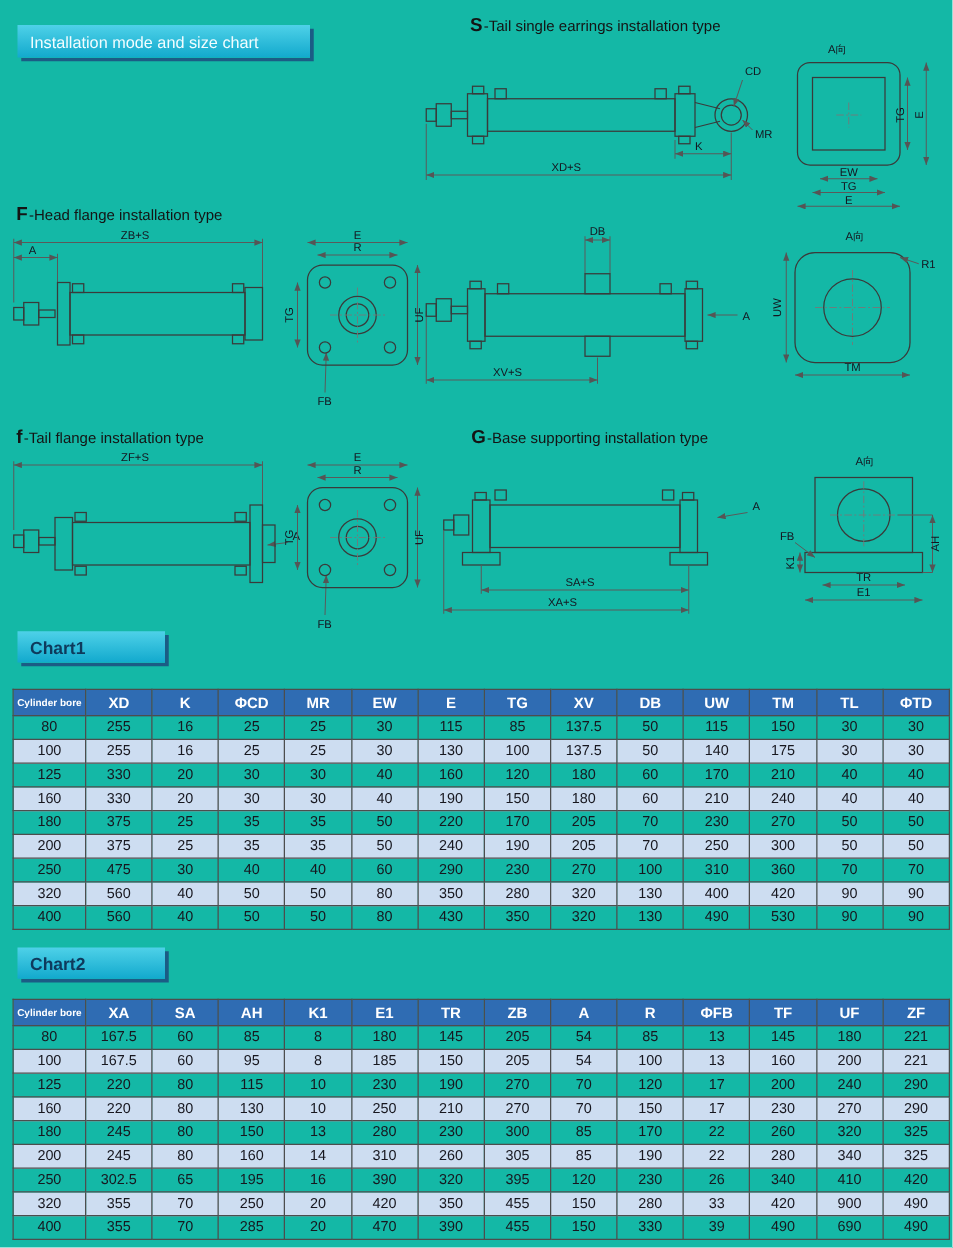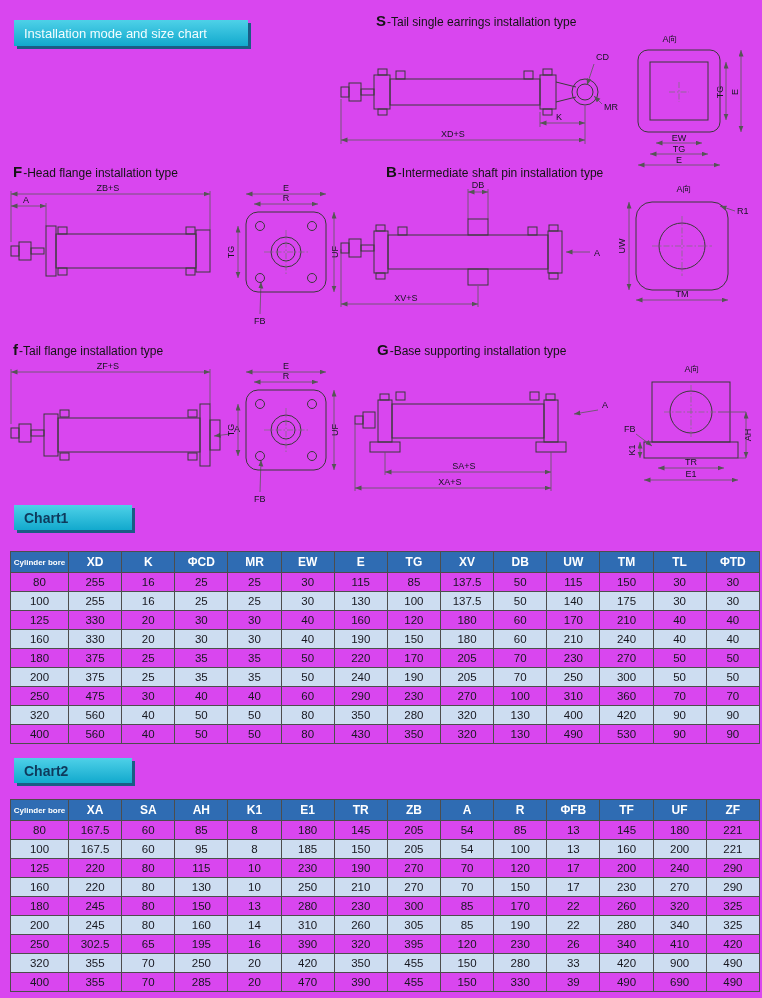--- a/index.html
+++ b/index.html
@@ -1,17 +1,17 @@
 <!DOCTYPE html>
 <html><head>
 <meta charset="utf-8">
 <style>
   * { margin:0; padding:0; box-sizing:border-box; }
   html,body { background:#ffffff; font-family:"Liberation Sans", sans-serif; }
-  .page { position:relative; width:762px; height:998px; background:#d946ef; overflow:hidden;text-decoration:underline; }
+  .page { position:relative; width:762px; height:998px; background:#14b8a6; overflow:hidden;text-decoration:underline; }
 
   .cyan-box { position:absolute; display:flex; align-items:center; padding:0 10px;
               background:linear-gradient(180deg,#4ed1e8 0%,#12a9cd 100%);
               box-shadow:3px 3px 0 #1b5c85; }
   .title-box { left:14px; top:20px; width:234px; height:26px; color:#f2fdff; font-size:13px; }
   .chart-box { width:118px; height:25px; color:#0e3a5c; font-weight:bold; font-size:14px; }
   #chart1-box { left:14px; top:505px; }
   #chart2-box { left:14px; top:758px; }
 
   .section-label { position:absolute; font-size:12px; color:#141414; white-space:nowrap; }
@@ -49,23 +49,20 @@
 
   <div class="cyan-box title-box">
     <span>Installation mode and size chart</span>
   </div>
 
   <div class="section-label" style="left:376px; top:12px">
     <b>S</b><span>-Tail single earrings installation type</span>
   </div>
   <div class="section-label" style="left:13px; top:163px">
     <b>F</b><span>-Head flange installation type</span>
-  </div>
-  <div class="section-label" style="left:386px; top:163px">
-    <b>B</b><span>-Intermediate shaft pin installation type</span>
   </div>
   <div class="section-label" style="left:13px; top:341px">
     <b>f</b><span>-Tail flange installation type</span>
   </div>
   <div class="section-label" style="left:377px; top:341px">
     <b>G</b><span>-Base supporting installation type</span>
   </div>
 
   <div class="diagram" style="left:338px; top:30px">
     <svg width="412" height="140" viewBox="0 0 412 140">

